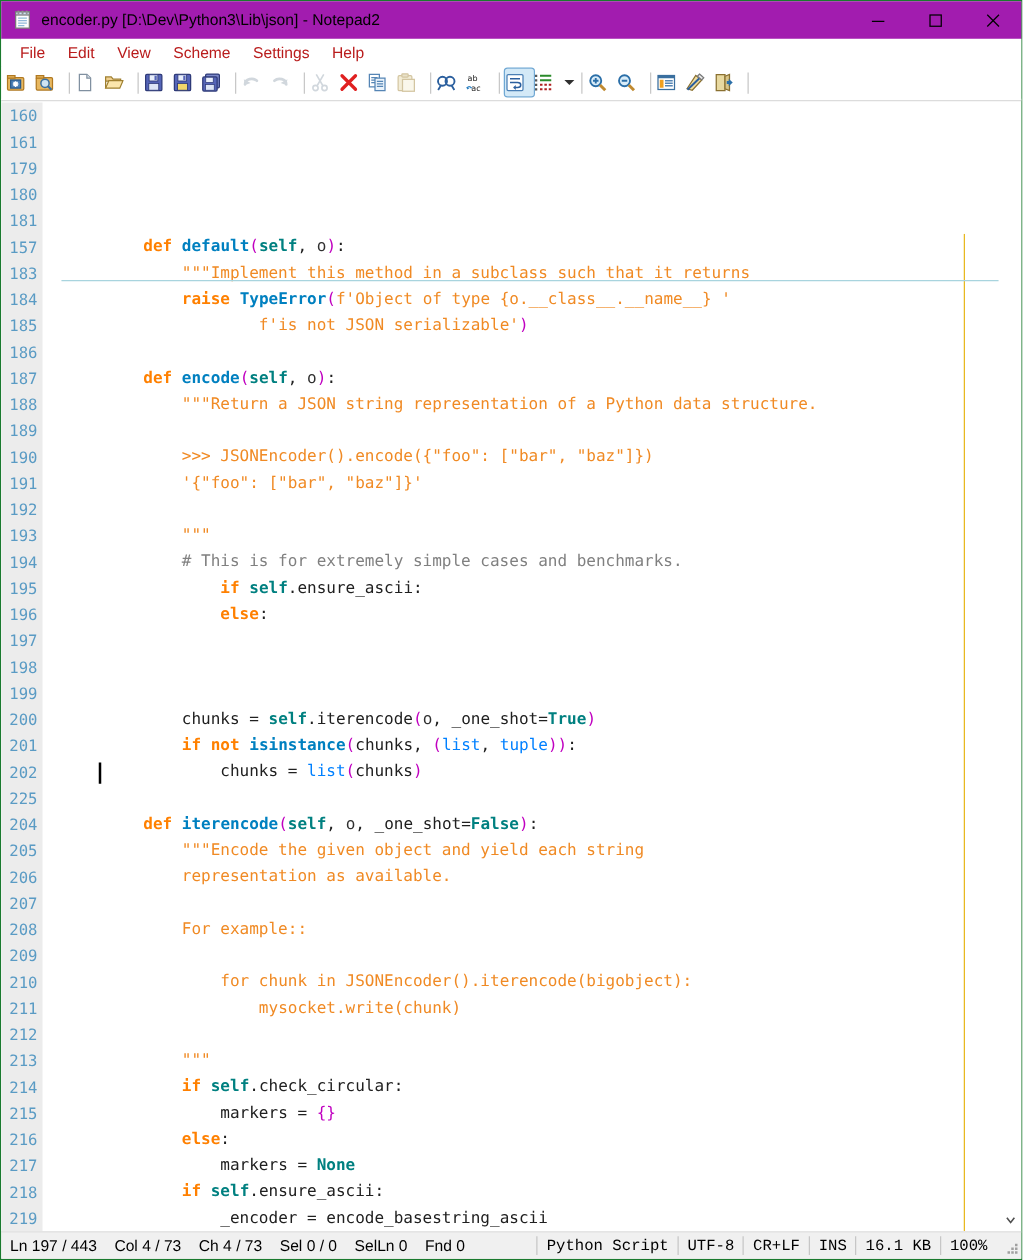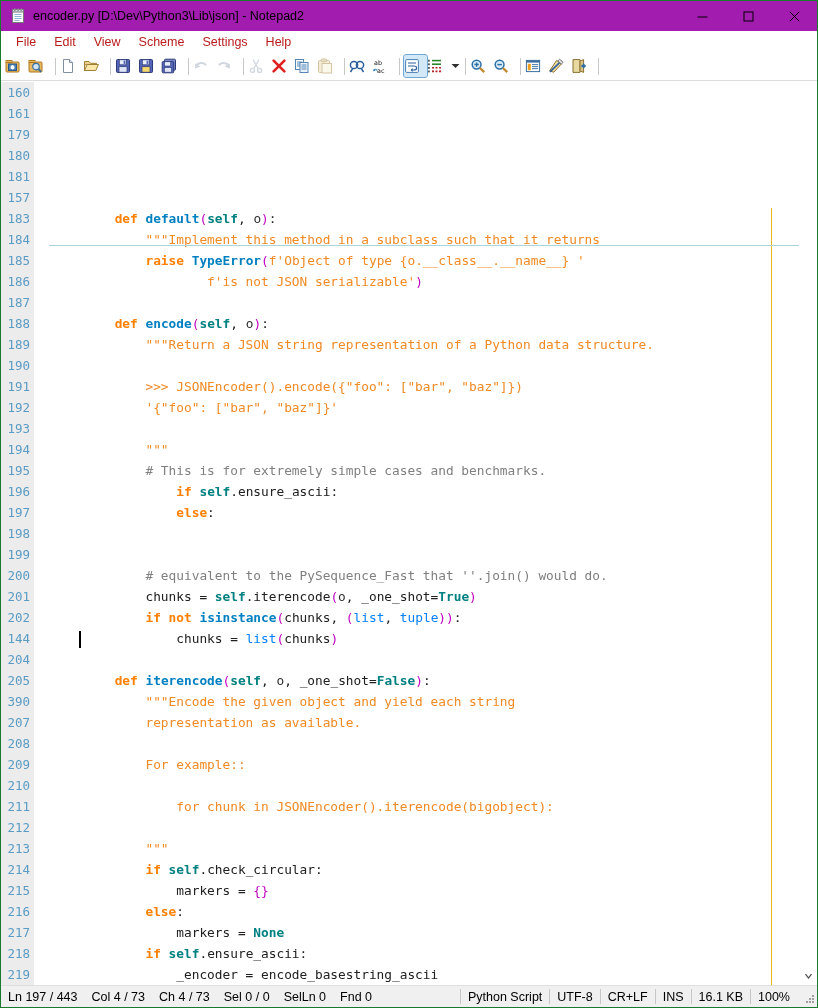--- a/index.html
+++ b/index.html
@@ -204,21 +204,21 @@
   #statusbar {
     height: 21px; flex: 0 0 21px;
     background: #f0f0f0;
     display: flex; align-items: center;
     font-size: 12.5px; color: #000000;
     border-top: 1px solid #dfdfdf;
     position: relative;
   }
   .sb-cell { padding: 0 7px; white-space: nowrap; }
   .sb-div  { width: 1px; height: 15px; background: #c6c6c6; }
-  .sb-right { position: absolute; right: 0; top: 0; height: 21px; display: flex; align-items: center; }
+  .sb-right { position: absolute; right: 0; top: 0; height: 21px; display: flex; align-items: center; font-family: Liberation Mono, monospace; }
   #grip { width: 13px; height: 13px; position: relative; margin: 0 3px 0 4px; }
   #grip i {
     position: absolute; width: 2px; height: 2px; background: #a0a0a0;
   }
 </style>
 </head>
 <body>
 
 <div id="window" style="border-color: rgb(26, 122, 46);">
 
@@ -472,24 +472,24 @@
         <div class="ln">193</div>
         <div class="ln">194</div>
         <div class="ln">195</div>
         <div class="ln">196</div>
         <div class="ln">197</div>
         <div class="ln">198</div>
         <div class="ln">199</div>
         <div class="ln">200</div>
         <div class="ln">201</div>
         <div class="ln">202</div>
-        <div class="ln">144</div>
+        <div class="ln">225</div>
         <div class="ln">204</div>
         <div class="ln">205</div>
-        <div class="ln">390</div>
+        <div class="ln">206</div>
         <div class="ln">207</div>
         <div class="ln">208</div>
         <div class="ln">209</div>
         <div class="ln">210</div>
         <div class="ln">211</div>
         <div class="ln">212</div>
         <div class="ln">213</div>
         <div class="ln">214</div>
         <div class="ln">215</div>
         <div class="ln">216</div>
@@ -610,32 +610,33 @@
           <div class="codeline"></div>
           <div class="codeline"><span class="plain">            </span><span class="str">&gt;&gt;&gt; JSONEncoder().encode({"foo": ["bar", "baz"]})</span></div>
           <div class="codeline"><span class="plain">            </span><span class="str">'{"foo": ["bar", "baz"]}'</span></div>
           <div class="codeline"></div>
           <div class="codeline"><span class="plain">            </span><span class="str">"""</span></div>
           <div class="codeline"><span class="plain">            </span><span class="cmt"># This is for extremely simple cases and benchmarks.</span></div>
           <div class="codeline"><span class="plain">                </span><span class="kw">if</span><span class="plain"> </span><span class="self">self</span><span class="plain">.ensure_ascii:</span></div>
           <div class="codeline"><span class="plain">                </span><span class="kw">else</span><span class="plain">:</span></div>
           <div class="codeline"><span class="plain">            </span></div>
           <div class="codeline"><span class="plain">            </span></div>
-          <div class="codeline"><span class="plain">            </span><span class="cmt"># equivalent to the PySequence_Fast that ''.join() would do.</span></div>
+          <div class="codeline"><span class="plain">            </span></div>
           <div class="codeline"><span class="plain">            </span><span class="plain">chunks = </span><span class="self">self</span><span class="plain">.</span><span class="plain">iterencode</span><span class="paren">(</span><span class="id">o</span><span class="plain">, _one_shot=</span><span class="const">True</span><span class="paren">)</span></div>
           <div class="codeline"><span class="plain">            </span><span class="kw">if</span><span class="plain"> </span><span class="kw">not</span><span class="plain"> </span><span class="fn">isinstance</span><span class="paren">(</span><span class="plain">chunks</span><span class="plain">, </span><span class="paren">(</span><span class="builtin">list</span><span class="plain">, </span><span class="builtin">tuple</span><span class="paren">))</span><span class="plain">:</span></div>
           <div class="codeline"><span class="plain">                </span><span class="plain">chunks = </span><span class="builtin">list</span><span class="paren">(</span><span class="plain">chunks</span><span class="paren">)</span></div>
           <div class="codeline"></div>
           <div class="codeline"><span class="plain">        </span><span class="kw">def</span><span class="plain"> </span><span class="fn">iterencode</span><span class="paren">(</span><span class="self">self</span><span class="plain">, </span><span class="id">o</span><span class="plain">, _one_shot=</span><span class="const">False</span><span class="paren">)</span><span class="plain">:</span></div>
           <div class="codeline"><span class="plain">            </span><span class="str">"""Encode the given object and yield each string</span></div>
           <div class="codeline"><span class="plain">            </span><span class="str">representation as available.</span></div>
           <div class="codeline"></div>
           <div class="codeline"><span class="plain">            </span><span class="str">For example::</span></div>
           <div class="codeline"></div>
           <div class="codeline"><span class="plain">                </span><span class="str">for chunk in JSONEncoder().iterencode(bigobject):</span></div>
+          <div class="codeline"><span class="plain">                    </span><span class="str">mysocket.write(chunk)</span></div>
           <div class="codeline"></div>
           <div class="codeline"><span class="plain">            </span><span class="str">"""</span></div>
           <div class="codeline"><span class="plain">            </span><span class="kw">if</span><span class="plain"> </span><span class="self">self</span><span class="plain">.check_circular:</span></div>
           <div class="codeline"><span class="plain">                </span><span class="plain">markers = </span><span class="paren">{}</span></div>
           <div class="codeline"><span class="plain">            </span><span class="kw">else</span><span class="plain">:</span></div>
           <div class="codeline"><span class="plain">                </span><span class="plain">markers = </span><span class="const">None</span></div>
           <div class="codeline"><span class="plain">            </span><span class="kw">if</span><span class="plain"> </span><span class="self">self</span><span class="plain">.ensure_ascii:</span></div>
           <div class="codeline"><span class="plain">                </span><span class="plain">_encoder = encode_basestring_ascii</span></div>
         </div>
     </div>

